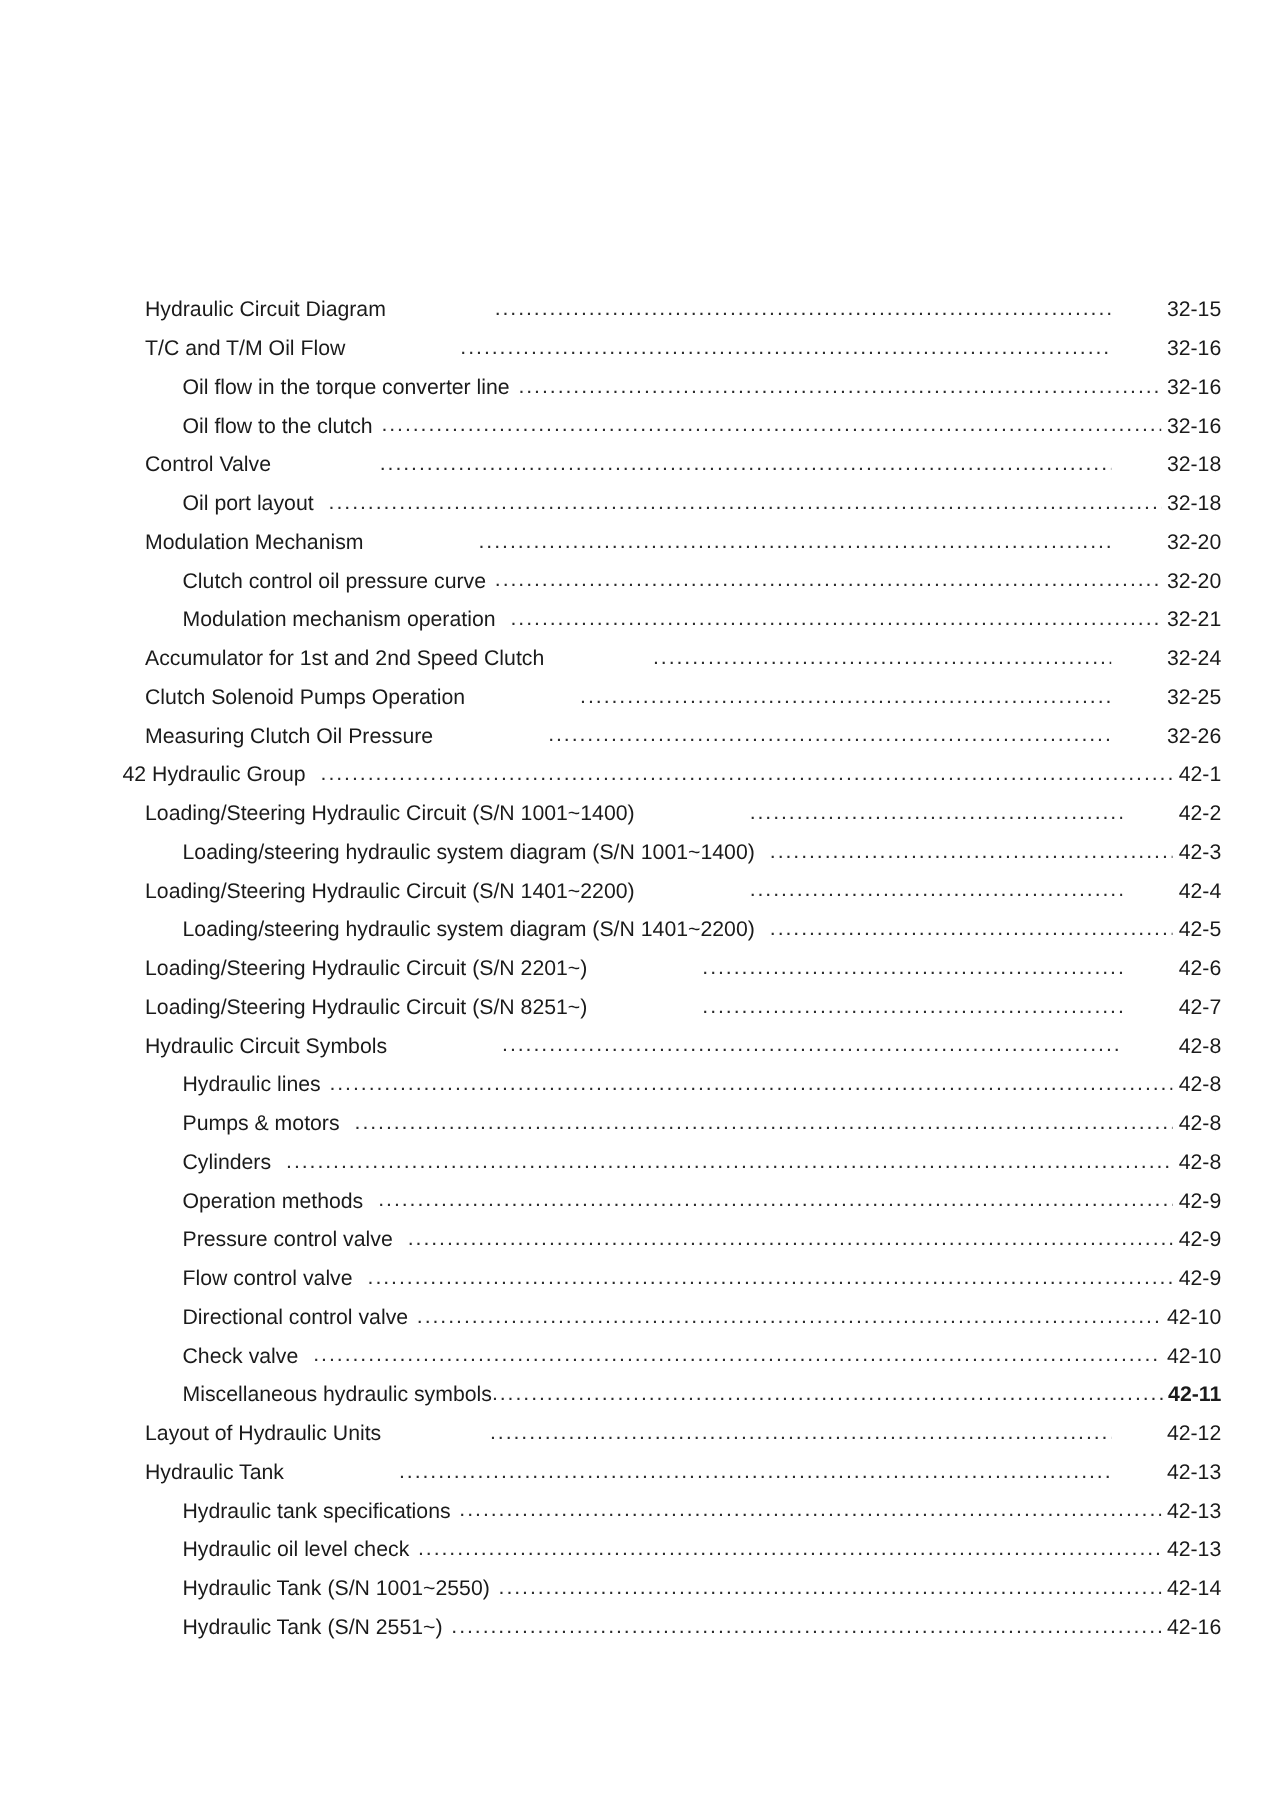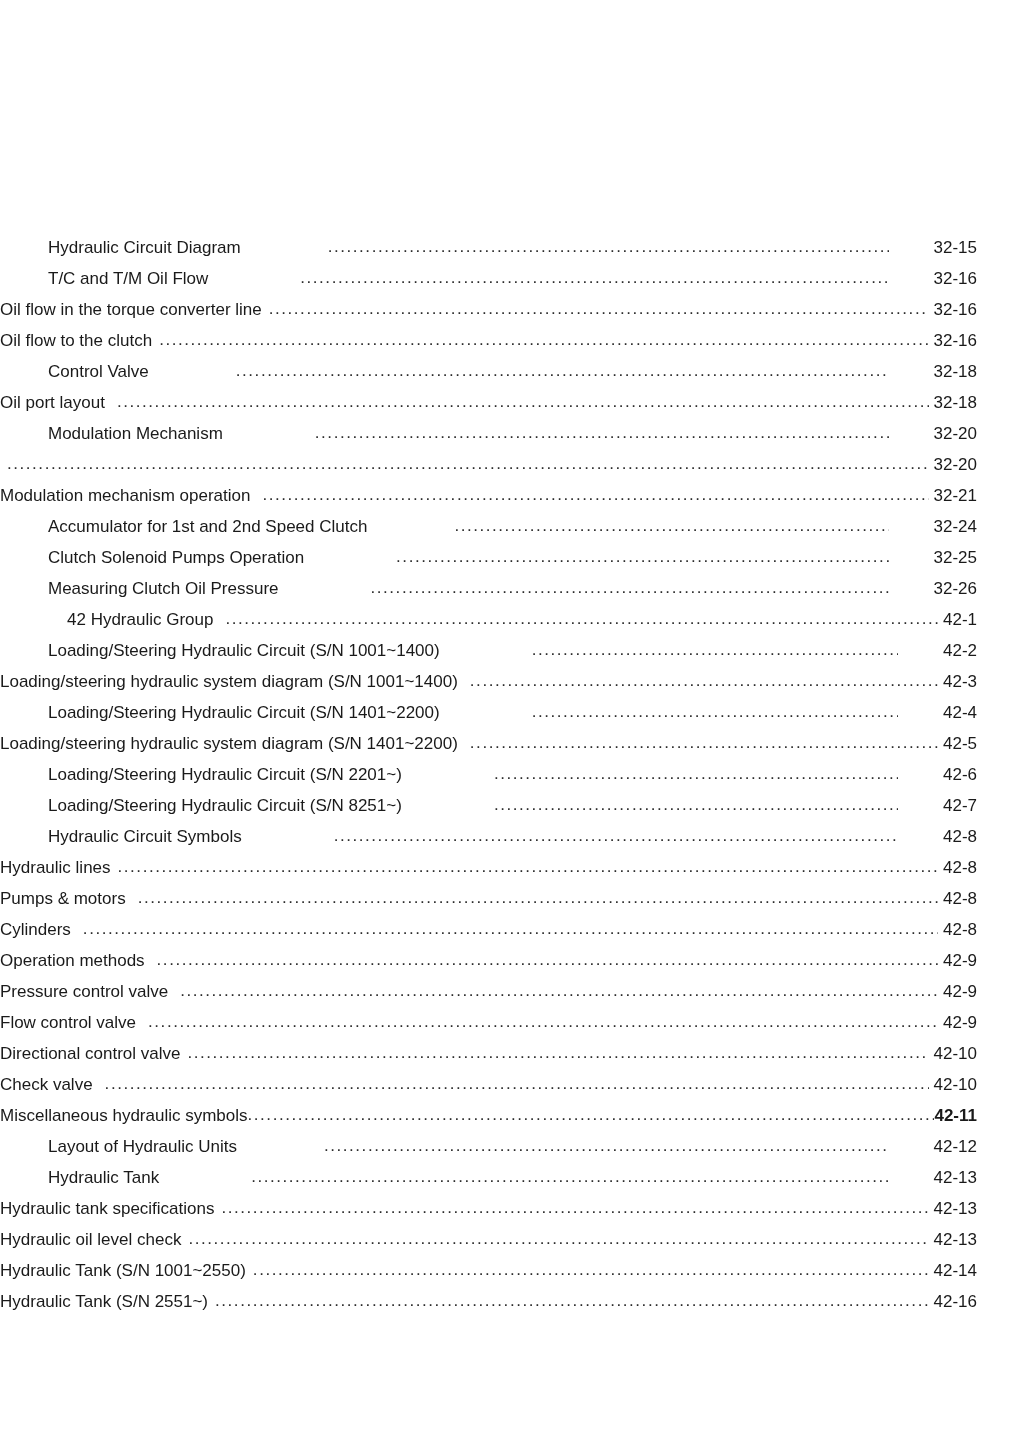--- a/index.html
+++ b/index.html
@@ -35,23 +35,23 @@
     align-items: baseline;
     height: 31px;
     font-size: 17px;
     line-height: 31px;
     white-space: nowrap;
     padding-right: 47px;   
     box-sizing: border-box;
   }
 
   
-  .toc-entry.lvl-0 { padding-left: 67px;  }
-  .toc-entry.lvl-1 { padding-left: 48px; gap: 40px; }
-  .toc-entry.lvl-2 { }
+  .toc-entry.lvl-0 { padding-left: 98px;  }
+  .toc-entry.lvl-1 { padding-left: 116px; gap: 40px; }
+  .toc-entry.lvl-2 { padding-left: 146px; }
 
   .toc-title {
     flex: 0 0 auto;
   }
 
   
   .toc-gap {
     flex: 0 0 auto;
     width: 7px;
   }
@@ -126,20 +126,21 @@
         <span class="toc-dots"></span>
         <span class="toc-page">32-18</span>
       </div>
       <div class="toc-entry lvl-1 gap-wide">
         <span class="toc-title">Modulation Mechanism</span>
         <span class="toc-gap"></span>
         <span class="toc-dots"></span>
         <span class="toc-page">32-20</span>
       </div>
       <div class="toc-entry lvl-2">
+        <span class="toc-title">Clutch control oil pressure curve</span>
         <span class="toc-gap"></span>
         <span class="toc-dots"></span>
         <span class="toc-page">32-20</span>
       </div>
       <div class="toc-entry lvl-2 gap-wide">
         <span class="toc-title">Modulation mechanism operation</span>
         <span class="toc-gap"></span>
         <span class="toc-dots"></span>
         <span class="toc-page">32-21</span>
       </div>

